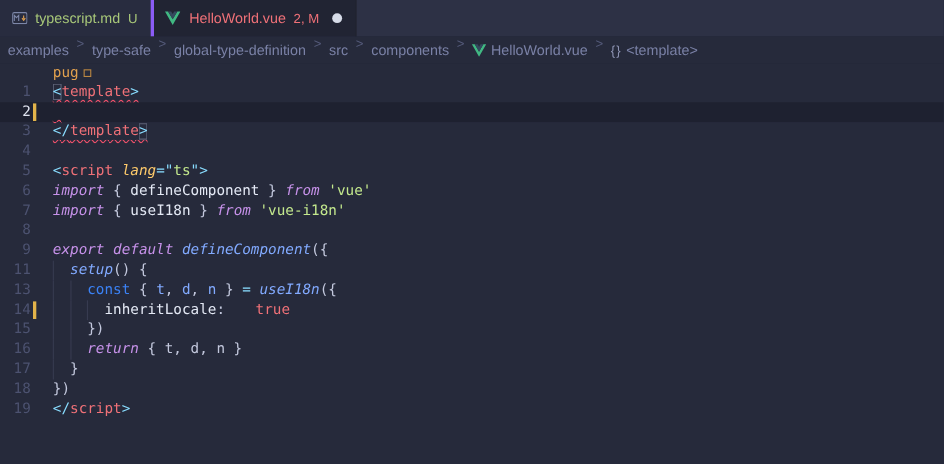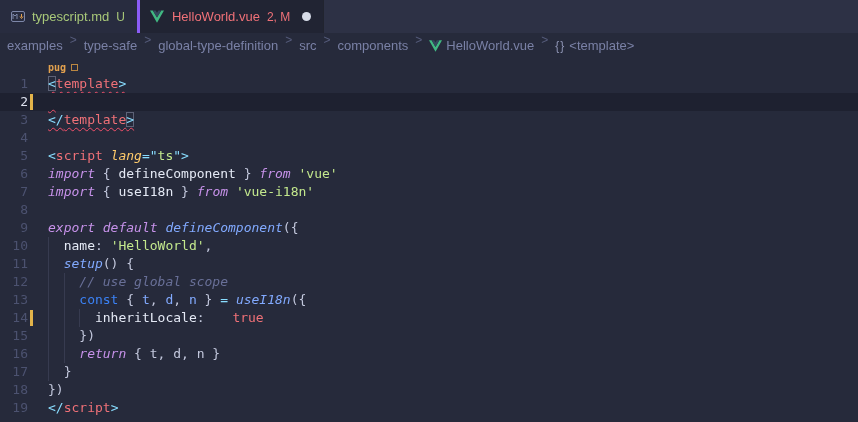--- a/index.html
+++ b/index.html
@@ -24,21 +24,21 @@
                  padding-left:7px; font-size:13px; color:#7a81a6; white-space:pre; }
   .crumb { display:inline-flex; align-items:center; cursor:pointer; }
   .crumb .bc-icon { margin-right:4px; display:inline-flex; }
   .crumb-sep { color:#565c7c; margin:0 7px; font-size:12px; }
   .bc-braces { color:#8d93b3; font-size:12px; letter-spacing:1px; }
 
   
   .editor { position:relative; background:#262a3b; height:364px;
             font-family:"DejaVu Sans Mono","Liberation Mono",monospace; font-size:13px; }
   .inlay-row { height:17px; line-height:17px; padding-left:48px; }
-  .inlay { color:#e2a14e; font-size:10px; font-weight:bold; display:inline-flex; align-items:center; }
+  .inlay { color:#e2a14e; font-size:13px; font-weight:normal; display:inline-flex; align-items:center; }
   .inlay-box { display:inline-block; width:7px; height:7px; border:1px solid #bb8742; margin-left:5px; }
 
   .line { position:relative; height:18px; line-height:18px; white-space:pre; }
   .line.active-line { background:#1e2130; }
   .ln { position:absolute; left:0; top:0; width:28px; text-align:right;
         color:#4c5270; font-size:13px; }
   .line.active-line .ln { color:#dfe3ef; }
   .gitbar { position:absolute; left:30px; top:1px; width:3px; height:16px; background:#e2b34a; }
   .code { position:absolute; left:48px; top:0; right:0; }
   .guide { position:absolute; top:0; bottom:0; width:1px; background:#373b50; }
@@ -103,23 +103,21 @@
   <div id="code-lines">
       <div class="line"><span class="ln">1</span><div class="code"><span class="tk-cyan tk-boxed tk-err">&lt;</span><span class="tk-tag tk-err">template</span><span class="tk-cyan tk-err">&gt;</span></div></div>
       <div class="line active-line"><span class="ln">2</span><span class="gitbar"></span><div class="code"><span class="tk-err">&nbsp;</span></div></div>
       <div class="line"><span class="ln">3</span><div class="code"><span class="tk-cyan tk-err">&lt;/</span><span class="tk-tag tk-err">template</span><span class="tk-cyan tk-err tk-boxed">&gt;</span></div></div>
       <div class="line"><span class="ln">4</span><div class="code"></div></div>
       <div class="line"><span class="ln">5</span><div class="code"><span class="tk-cyan">&lt;</span><span class="tk-tag">script</span><span class="tk-fg"> </span><span class="tk-attr">lang</span><span class="tk-cyan">="</span><span class="tk-string">ts</span><span class="tk-cyan">"&gt;</span></div></div>
       <div class="line"><span class="ln">6</span><div class="code"><span class="tk-kw">import</span><span class="tk-fg"> { </span><span class="tk-ident">defineComponent</span><span class="tk-fg"> } </span><span class="tk-kw">from</span><span class="tk-fg"> </span><span class="tk-string">'vue'</span></div></div>
       <div class="line"><span class="ln">7</span><div class="code"><span class="tk-kw">import</span><span class="tk-fg"> { </span><span class="tk-ident">useI18n</span><span class="tk-fg"> } </span><span class="tk-kw">from</span><span class="tk-fg"> </span><span class="tk-string">'vue-i18n'</span></div></div>
       <div class="line"><span class="ln">8</span><div class="code"></div></div>
       <div class="line"><span class="ln">9</span><div class="code"><span class="tk-kw">export</span><span class="tk-fg"> </span><span class="tk-kw">default</span><span class="tk-fg"> </span><span class="tk-fn">defineComponent</span><span class="tk-fg">({</span></div></div>
-      <div class="line"><span class="ln">10</span><div class="code"><span class="guide" style="left: 0ch;"></span><span class="tk-fg">  </span><span class="tk-ident">name</span><span class="tk-fg">: </span><span class="tk-string">'HelloWorld'</span><span class="tk-fg">,</span></div></div>
       <div class="line"><span class="ln">11</span><div class="code"><span class="guide" style="left: 0ch;"></span><span class="tk-fg">  </span><span class="tk-fn">setup</span><span class="tk-fg">() {</span></div></div>
-      <div class="line"><span class="ln">12</span><div class="code"><span class="guide" style="left: 0ch;"></span><span class="guide" style="left: 2ch;"></span><span class="tk-fg">    </span><span class="tk-comment">// use global scope</span></div></div>
       <div class="line"><span class="ln">13</span><div class="code"><span class="guide" style="left: 0ch;"></span><span class="guide" style="left: 2ch;"></span><span class="tk-fg">    </span><span class="tk-kwu">const</span><span class="tk-fg"> { </span><span class="tk-varb">t</span><span class="tk-fg">, </span><span class="tk-varb">d</span><span class="tk-fg">, </span><span class="tk-varb">n</span><span class="tk-fg"> } </span><span class="tk-cyan">=</span><span class="tk-fg"> </span><span class="tk-fn">useI18n</span><span class="tk-fg">({</span></div></div>
       <div class="line"><span class="ln">14</span><span class="gitbar"></span><div class="code"><span class="guide" style="left: 0ch;"></span><span class="guide" style="left: 2ch;"></span><span class="guide" style="left: 4ch;"></span><span class="tk-fg">      </span><span class="tk-ident">inheritLocale</span><span class="tk-fg">: </span><span class="tk-bool">true</span></div></div>
       <div class="line"><span class="ln">15</span><div class="code"><span class="guide" style="left: 0ch;"></span><span class="guide" style="left: 2ch;"></span><span class="tk-fg">    })</span></div></div>
       <div class="line"><span class="ln">16</span><div class="code"><span class="guide" style="left: 0ch;"></span><span class="guide" style="left: 2ch;"></span><span class="tk-fg">    </span><span class="tk-kw">return</span><span class="tk-fg"> { t, d, n }</span></div></div>
       <div class="line"><span class="ln">17</span><div class="code"><span class="guide" style="left: 0ch;"></span><span class="tk-fg">  }</span></div></div>
       <div class="line"><span class="ln">18</span><div class="code"><span class="tk-fg">})</span></div></div>
       <div class="line"><span class="ln">19</span><div class="code"><span class="tk-cyan">&lt;/</span><span class="tk-tag">script</span><span class="tk-cyan">&gt;</span></div></div>
     </div>
 </div>
 

